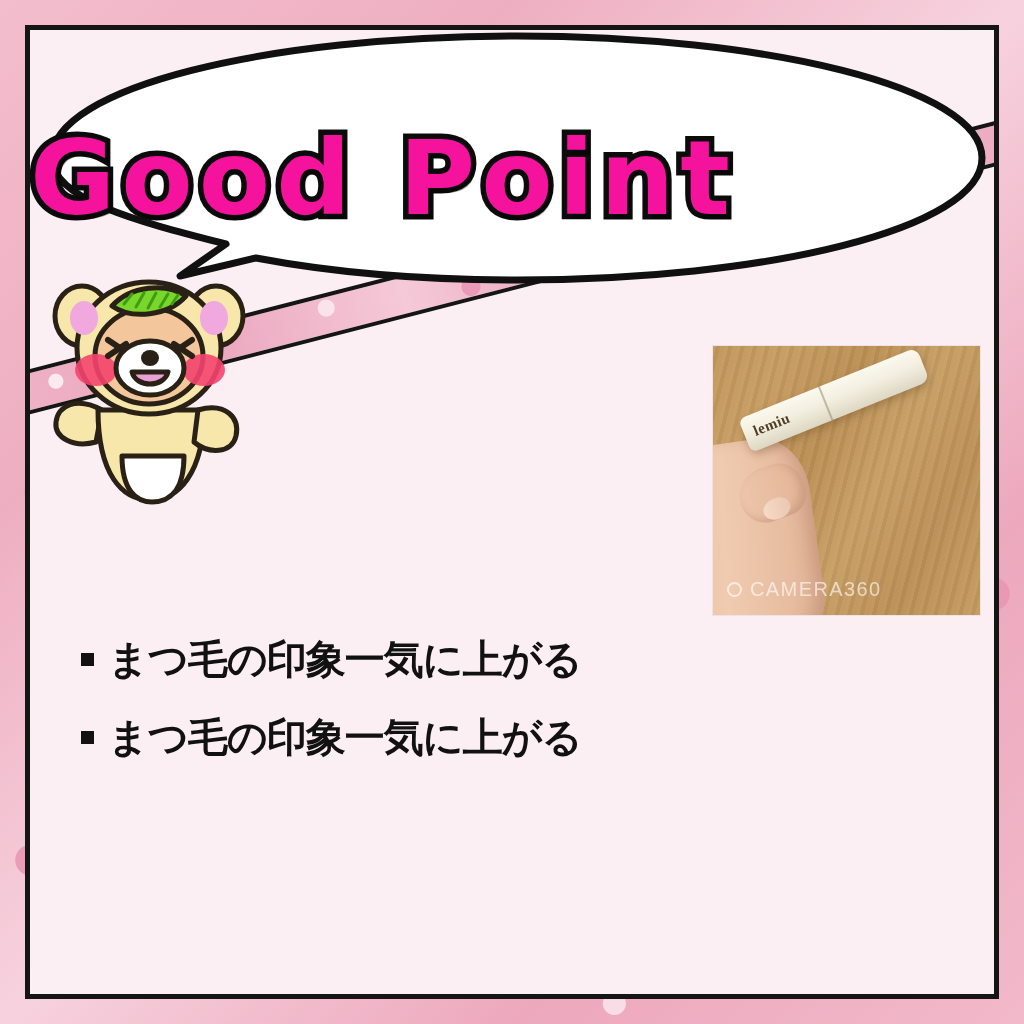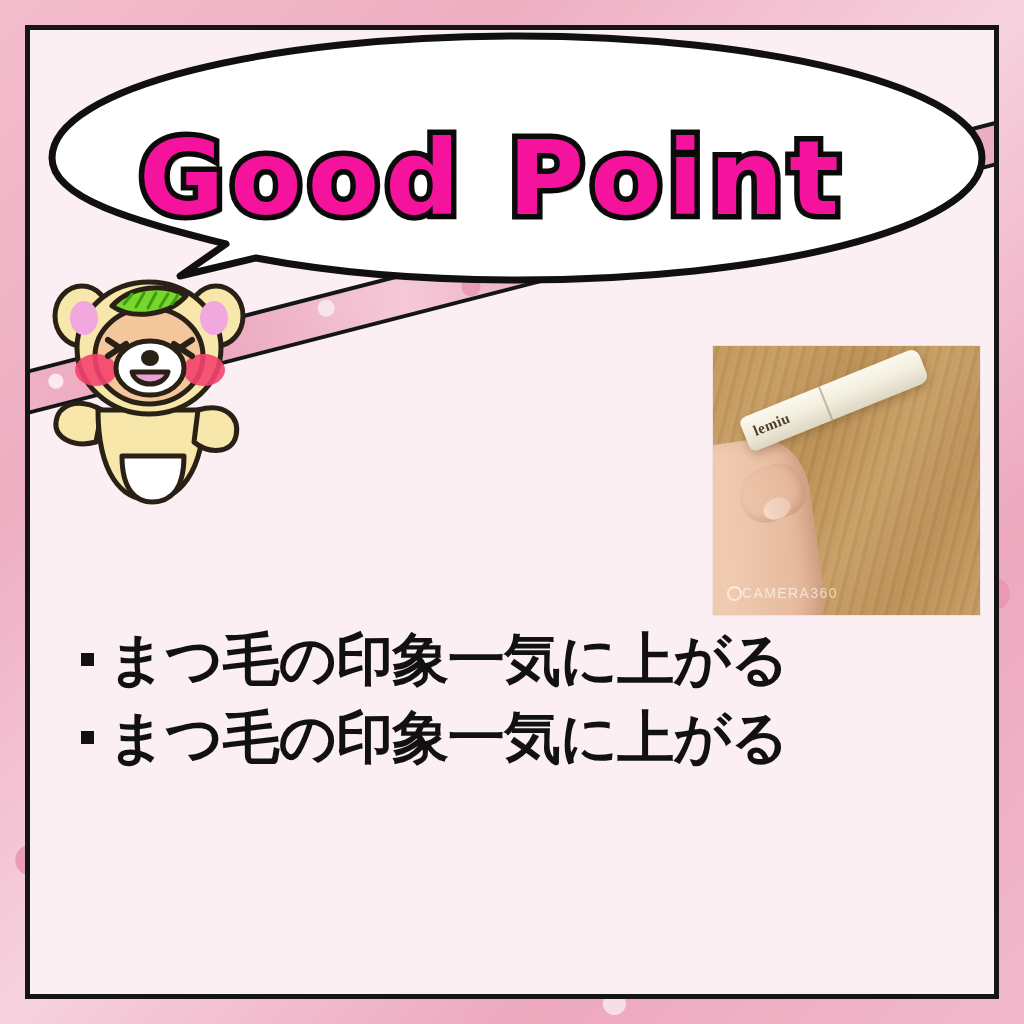--- a/index.html
+++ b/index.html
@@ -56,21 +56,21 @@
       linear-gradient(90deg,#f0b6c9 0%,#eaa3bc 20%,#f5c9d8 40%,#e79db8 60%,#f2bccd 80%,#eaa6be 100%);
     z-index:3;
   }
 
   
   #bubble-wrap{position:absolute;left:0;top:0;width:974px;height:300px;z-index:5;}
   #bubble-wrap svg{display:block;}
 
   
   #title{
-    position:absolute;left:12px;top:96px;width:900px;text-align:center;
+    position:absolute;left:0;top:96px;width:900px;text-align:left;
     z-index:7;pointer-events:none;
   }
   #title span{
     display:inline-block;
     font-family:"DejaVu Sans", sans-serif;
     font-weight:bold;font-size:104px;line-height:1;letter-spacing:6px;
     color:#f5129d;
     -webkit-text-stroke:11px #0b0b0b;
     paint-order:stroke fill;
     text-shadow:
@@ -131,23 +131,23 @@
     background:rgba(150,140,115,.55);
   }
   #photo .tube .brand{
     position:absolute;left:10px;top:9px;
     font-family:"Liberation Serif", serif;
     font-size:15px;font-weight:bold;color:#4f3d27;letter-spacing:.5px;
   }
   #photo .wm{
     position:absolute;left:14px;bottom:14px;
     font-family:"Liberation Sans", sans-serif;
-    font-size:14px;letter-spacing:1.4px;
+    font-size:20px;letter-spacing:1.4px;
     color:rgba(255,255,255,.62);
-    display:flex;align-items:center;gap:0;
+    display:flex;align-items:center;gap:8px;
   }
   #photo .wm .lens{
     width:11px;height:11px;border-radius:50%;
     border:2px solid rgba(255,255,255,.62);
     display:inline-block;
   }
 
   
   #list{
     position:absolute;left:36px;top:590px;width:910px;z-index:6;
@@ -157,21 +157,21 @@
   }
   .bullet-mark{
     width:42px;flex:0 0 42px;display:flex;align-items:center;justify-content:center;
   }
   .bullet-mark i{
     display:block;width:13px;height:13px;background:#111;
   }
   .bullet-text{
     font-family:"DejaVu Sans", sans-serif;
     font-weight:bold;
-    font-size:57px;line-height:1;
+    font-size:40px;line-height:1;
     color:#111;
     letter-spacing:-1px;
     white-space:nowrap;
   }
 </style>
 </head>
 <body>
 
 <div id="poster">
   <div id="card">

